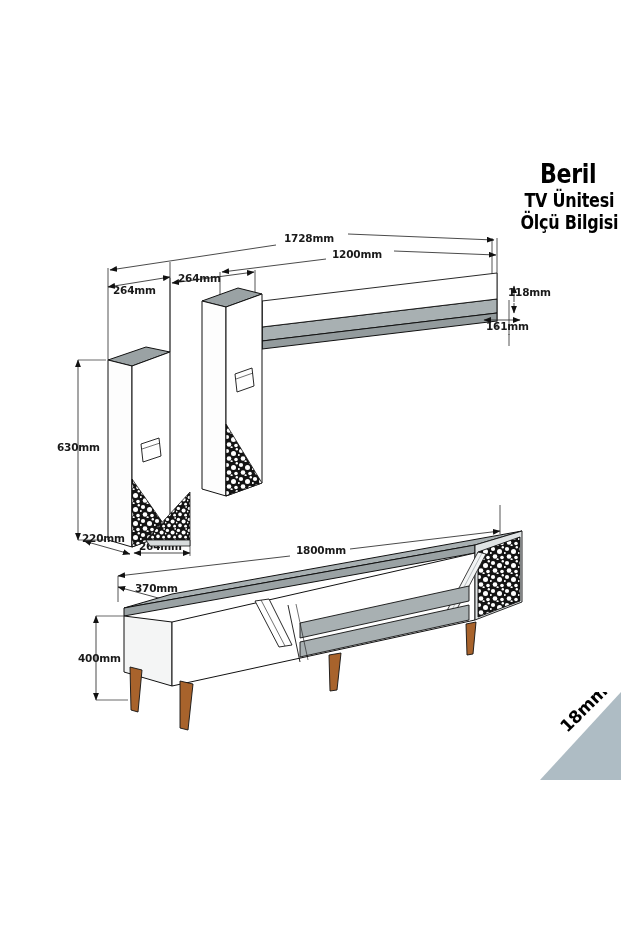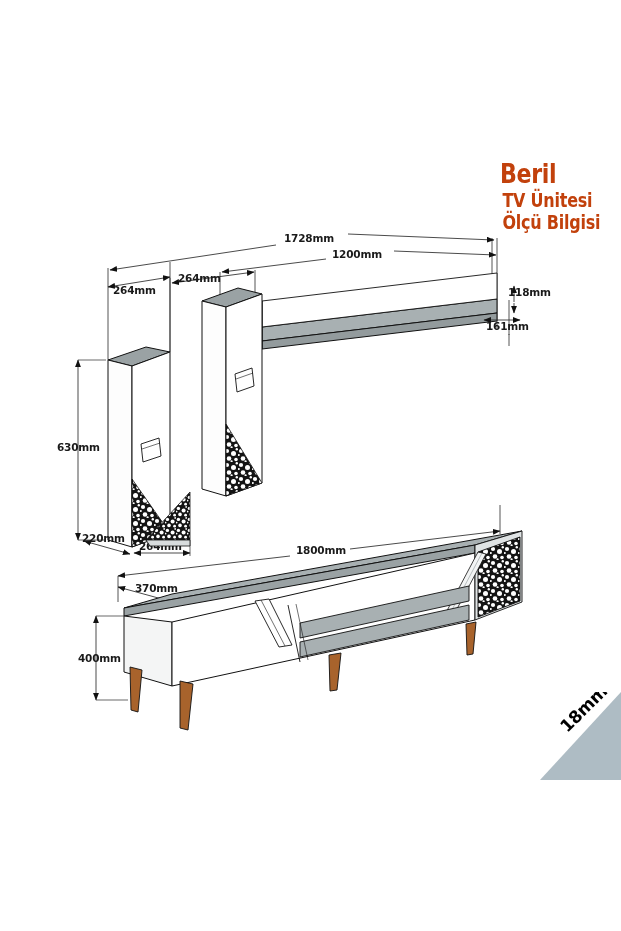--- a/index.html
+++ b/index.html
@@ -24,25 +24,25 @@
   svg.drawing {
     position: absolute;
     left: 0; top: 0;
     width: 621px;
     height: 931px;
     display: block;
   }
   
   .title-block {
     position: absolute;
-    right: 21px;
+    right: 3px;
     top: 160px;
-    text-align: left;
+    text-align: center;
     line-height: 1.02;
-    color: #c2410c;
+    color: #000000;
   }
   .title-main {
     font-family: "DejaVu Sans", sans-serif;
     font-weight: bold;
     font-size: 27px;
     letter-spacing: -0.4px;
     transform: scaleX(0.82);
     transform-origin: right center;
     display: block;
   }

